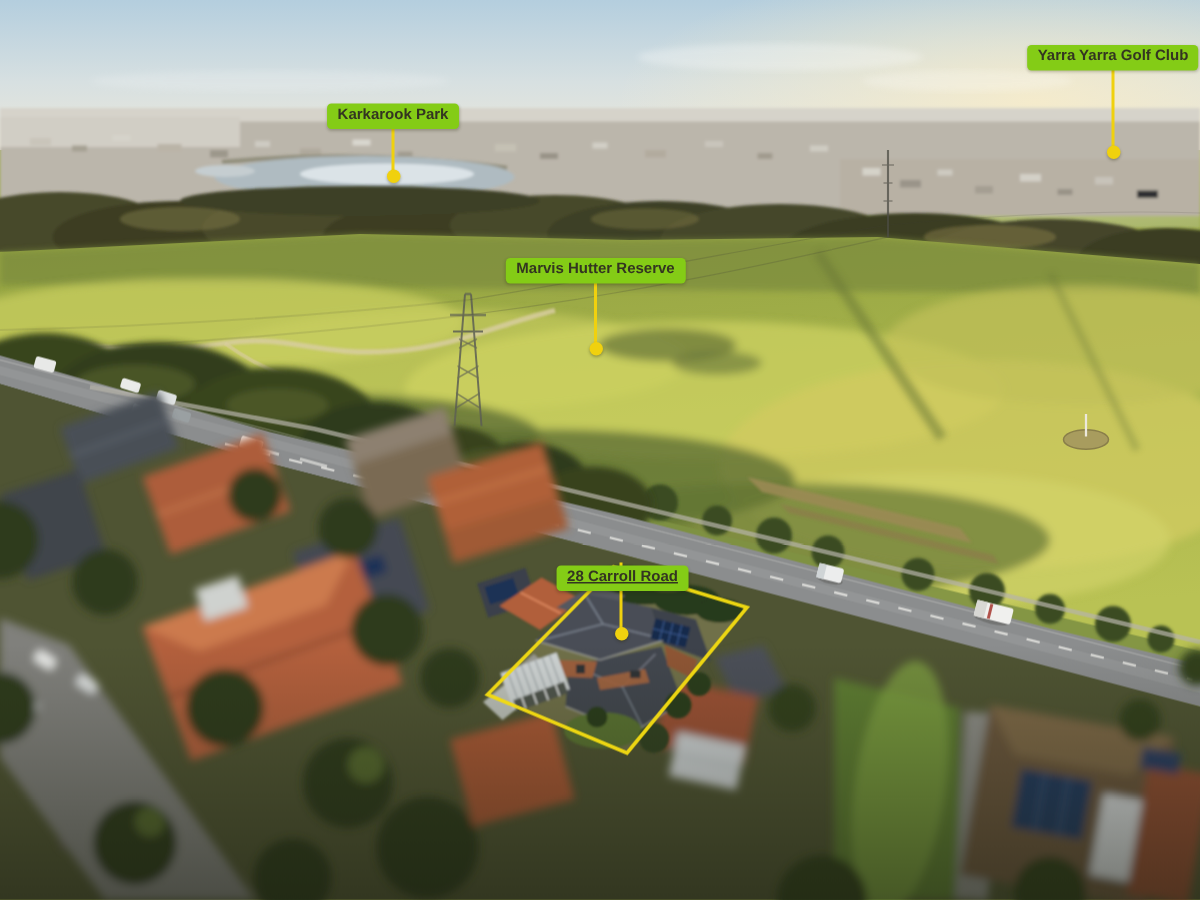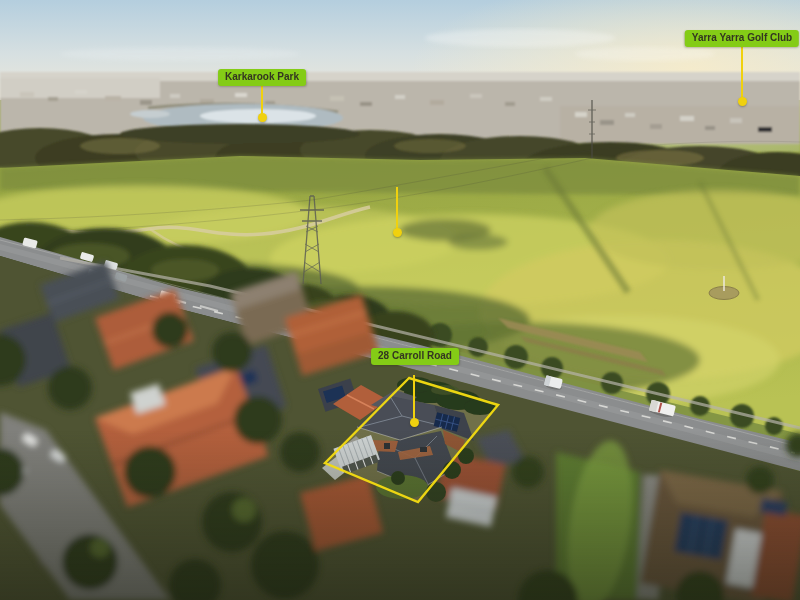--- a/index.html
+++ b/index.html
@@ -394,17 +394,18 @@
   <div class="leader" style="left:261px;top:72px;height:42px;"></div>
   <div class="dot" style="left:257.5px;top:112.5px;"></div>
   <div class="map-label" style="left:262px;top:69px;">Karkarook Park</div>
 
   <div class="leader" style="left:741px;top:44px;height:54px;"></div>
   <div class="dot" style="left:737.5px;top:96.5px;"></div>
   <div class="map-label" style="left:742px;top:30px;">Yarra Yarra Golf Club</div>
 
   <div class="leader" style="left:396px;top:187px;height:42px;"></div>
   <div class="dot" style="left:392.5px;top:227.5px;"></div>
+  <div class="map-label" style="left:397px;top:172px;">Marvis Hutter Reserve</div>
 
   <div class="leader" style="left:413px;top:375px;height:44px;"></div>
   <div class="dot" style="left:409.5px;top:417.5px;"></div>
-  <div class="map-label" style="left:415px;top:348px;">28 Carroll Road</div>
+  <div class="map-label" style="left:415px;top:377px;text-decoration:underline;">28 Carroll Road</div>
 </div>
 
 </body></html>

